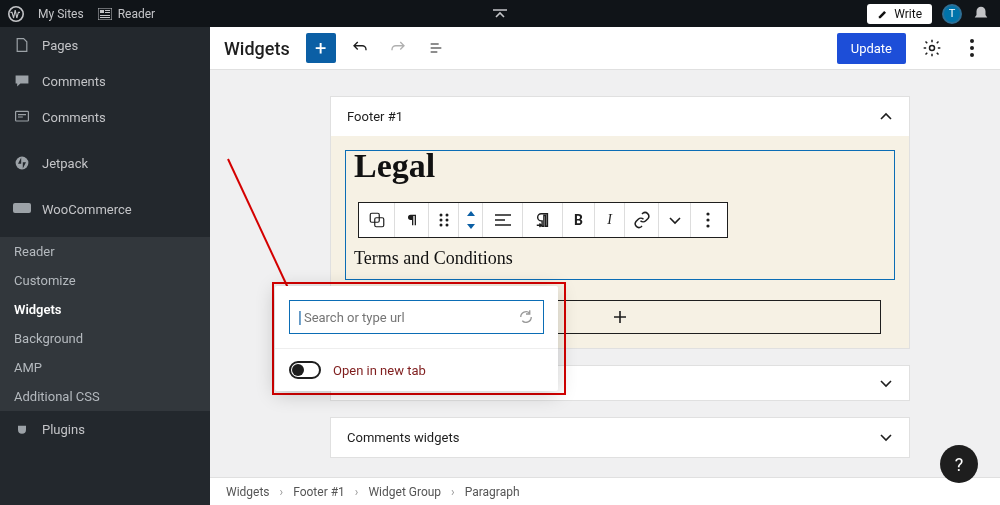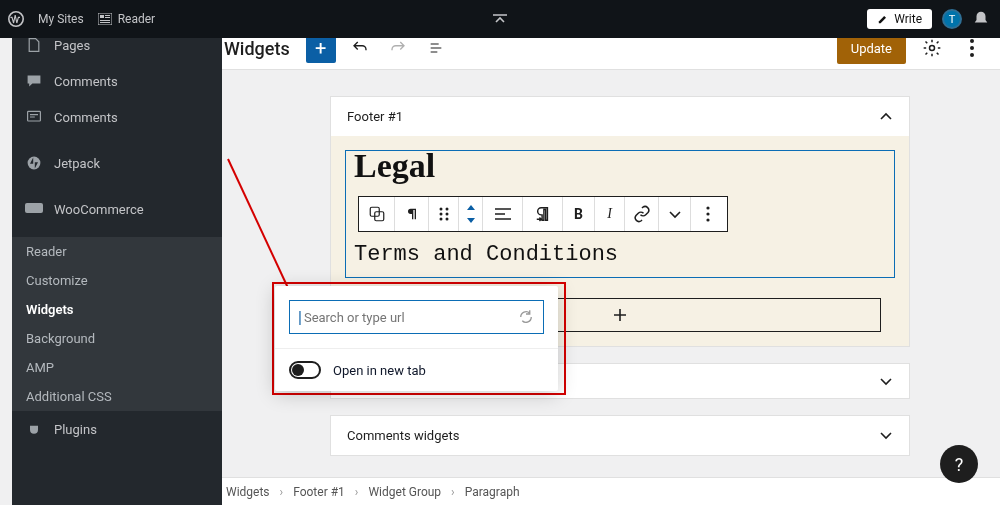--- a/index.html
+++ b/index.html
@@ -1,55 +1,55 @@
 <!DOCTYPE html>
 <html><head>
 <meta charset="utf-8">
 <style>
   *{box-sizing:border-box;margin:0;padding:0;font-family:-apple-system,BlinkMacSystemFont,"Segoe UI",Roboto,sans-serif}
   body{width:1000px;height:505px;overflow:hidden;position:relative;background:#f0f0f1}
-  .topbar{height:38px;background:#101418;color:#c3c4c7;display:flex;align-items:center;font-size:12px;position:relative;z-index:30}
+  .topbar{height:27px;background:#101418;color:#c3c4c7;display:flex;align-items:center;font-size:12px;position:relative;z-index:30}
   .topbar .tb-left{display:flex;align-items:center;gap:14px;padding-left:8px}
   .topbar .tb-item{display:flex;align-items:center;gap:6px;cursor:pointer;color:#c3c4c7}
   .topbar .tb-center{position:absolute;left:50%;transform:translateX(-50%)}
   .topbar .tb-right{margin-left:auto;display:flex;align-items:center;gap:10px;padding-right:10px}
   .write-btn{background:#fff;color:#111;border-radius:3px;padding:3px 10px;display:flex;align-items:center;gap:5px;font-size:12px;cursor:pointer}
   .avatar{width:20px;height:20px;border-radius:50%;background:#0073aa;color:#fff;display:flex;align-items:center;justify-content:center;font-size:11px;border:2px solid #2e6f95}
   .bell{color:#c3c4c7}
-  .sidebar{position:absolute;left:12px;top:27px;bottom:0;width:210px;background:#23282d;color:#eee;font-size:13px;z-index:20}
+  .sidebar{position:absolute;left:0;top:27px;bottom:0;width:210px;background:#23282d;color:#eee;font-size:13px;z-index:20}
   .sb-item{display:flex;align-items:center;gap:10px;padding:8px 12px;color:#c3c4c7;cursor:pointer}
   .sb-item .ico{width:20px;height:20px;display:flex;align-items:center;justify-content:center;color:#9ca2a7}
   .sb-item.active{background:#0073aa;color:#fff;position:relative}
   .sb-item.active::after{content:"";position:absolute;right:-1px;top:50%;transform:translateY(-50%);border:8px solid transparent;border-right-color:#f0f0f1}
   .sb-sub{background:#32373c}
   .sb-sub .sub{padding:7px 12px 7px 14px;color:#b4b9be;cursor:pointer;font-size:13px}
   .sb-sub .sub.cur{color:#fff;font-weight:600}
   .main{position:absolute;left:210px;right:0;top:27px;bottom:0;display:flex;flex-direction:column}
   .editor-bar{height:43px;background:#fff;border-bottom:1px solid #e0e0e0;display:flex;align-items:center;padding:0 14px;gap:10px}
   .editor-bar h1{font-size:18px;font-weight:500;color:#1e1e1e;margin-right:6px}
   .add-btn{width:30px;height:30px;background:#0b5fa5;color:#fff;display:flex;align-items:center;justify-content:center;border-radius:2px;font-size:20px;cursor:pointer}
   .ico-btn{width:28px;height:28px;display:flex;align-items:center;justify-content:center;color:#1e1e1e;cursor:pointer}
   .editor-bar .right{margin-left:auto;display:flex;align-items:center;gap:12px}
-  .update-btn{background:#a16207;color:#fff;border:none;padding:8px 14px;border-radius:2px;font-size:13px;cursor:pointer}
+  .update-btn{background:#1d4ed8;color:#fff;border:none;padding:8px 14px;border-radius:2px;font-size:13px;cursor:pointer}
   .canvas{flex:1;overflow:auto;position:relative;padding:26px 90px 0 120px}
   .panel{background:#fff;border:1px solid #e0e0e0;margin-bottom:16px}
   .panel-hd{display:flex;align-items:center;justify-content:space-between;padding:12px 16px;font-size:13px;color:#1e1e1e;cursor:pointer}
   .foot-body{padding:14px;background:#f6f1e4}
   .grp-frame{border:1.5px solid #0b6db5;padding:0 8px 10px 8px;position:relative}
-  .legal{font-family:"Times New Roman",serif;font-size:34px;font-weight:700;line-height:.9;color:#111;margin-bottom:14px}
+  .legal{font-family:"Times New Roman",serif;font-size:34px;font-weight:700;line-height:.9;color:#111;margin-bottom:20px}
   .block-tb{display:flex;background:#fff;border:1px solid #1e1e1e;height:36px;width:370px;margin-left:4px;margin-bottom:10px}
   .bt-cell{border-right:1px solid #ddd;display:flex;align-items:center;justify-content:center;color:#1e1e1e;font-size:14px;cursor:pointer}
   .bt-cell:last-child{border-right:none}
-  .para{font-family:Liberation Mono, monospace;font-size:22px;color:#111}
+  .para{font-family:Liberation Serif, serif;font-size:18px;color:#111}
   .add-row{border:1px solid #1e1e1e;height:34px;display:flex;align-items:center;justify-content:center;margin-top:20px;margin-left:14px;margin-right:14px;cursor:pointer;background:#f6f1e4}
   .link-pop{position:absolute;left:275px;top:286px;width:283px;background:#fff;box-shadow:0 3px 20px rgba(0,0,0,.2);border-radius:2px;z-index:40}
   .link-pop .srch{margin:14px;border:1.5px solid #0b6db5;height:34px;display:flex;align-items:center;padding:0 8px}
   .link-pop input{border:none;outline:none;flex:1;font-size:13px;color:#555}
   .link-pop .sep{height:1px;background:#eee}
-  .link-pop .row{display:flex;align-items:center;gap:12px;padding:12px 14px;font-size:13px;color:#0f172a}
+  .link-pop .row{display:flex;align-items:center;gap:12px;padding:12px 14px;font-size:13px;color:#7f1d1d}
   .tog{width:32px;height:18px;border:2px solid #1e1e1e;border-radius:10px;position:relative;cursor:pointer}
   .tog::after{content:"";position:absolute;left:1px;top:1px;width:12px;height:12px;border-radius:50%;background:#1e1e1e}
   .hl-box{position:absolute;border:2px solid #d40000;z-index:35;pointer-events:none}
   .arrow-svg{position:absolute;z-index:36;pointer-events:none}
   .crumbs{position:absolute;left:210px;right:0;bottom:0;height:28px;background:#fff;border-top:1px solid #e0e0e0;display:flex;align-items:center;padding:0 16px;font-size:12px;color:#555;gap:10px;z-index:15}
   .crumbs .sep{color:#999}
   .help-fab{position:absolute;right:22px;bottom:22px;width:38px;height:38px;border-radius:50%;background:#1e1e1e;color:#fff;display:flex;align-items:center;justify-content:center;font-size:18px;z-index:50;cursor:pointer}
   svg{display:block}
 </style>
 </head>

